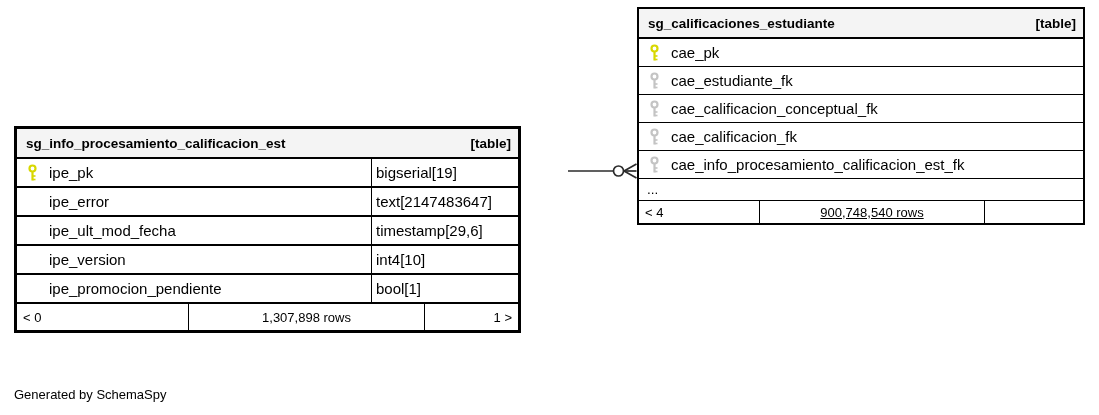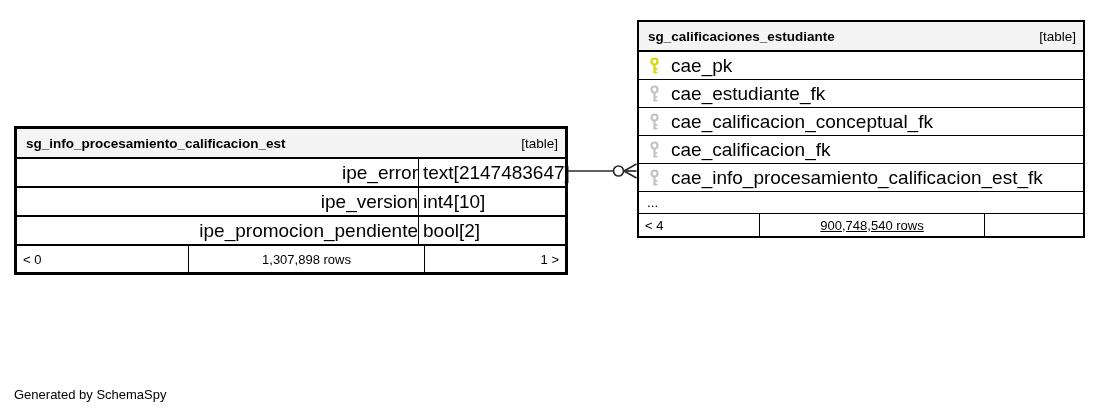--- a/index.html
+++ b/index.html
@@ -17,48 +17,47 @@
     overflow: hidden;
   }
   .entity {
     position: absolute;
     box-sizing: border-box;
     background: #ffffff;
   }
   .entity.main {
     left: 14px;
     top: 126px;
-    width: 554px;
+    width: 507px;
     border: 3px solid var(--border, #000);
-    text-align: right;
   }
   .entity.related {
     left: 637px;
-    top: 20px;
+    top: 7px;
     width: 448px;
     border: 2px solid var(--border, #000);
   }
   .entity-header {
     display: flex;
     align-items: center;
     justify-content: space-between;
     background: var(--header-bg, #f4f4f4);
     padding: 0 7px 0 9px;
     height: 28px;
     border-bottom: 2px solid var(--border, #000);
     font-size: 13.5px;
   }
   .entity-header .tname { font-weight: bold; cursor: pointer; }
-  .entity-header .tbadge { font-weight: normal; }
+  .entity-header .tbadge { font-weight: bold; }
   .rows { display: block; }
   .row {
     display: flex;
     align-items: center;
     height: 27px;
-    font-size: 19px;
+    font-size: 15px;
     background: #ffffff;
   }
   .entity.main .row + .row { border-top: 2px solid var(--border, #000); }
   .entity.related .row + .row { border-top: 1px solid var(--border, #000); }
   .key-slot {
     width: 22px;
     padding-left: 10px;
     display: flex;
     align-items: center;
     flex: none;
@@ -119,33 +118,50 @@
 
 <div class="canvas">
 
   <div class="entity main">
     <div class="entity-header">
       <span class="tname">sg_info_procesamiento_calificacion_est</span>
       <span class="tbadge">[table]</span>
     </div>
     <div class="rows">
       <div class="row">
+        <span class="key-slot key-primary">
+          <svg width="11" height="18" viewBox="0 0 11 18">
+            <circle cx="5.5" cy="4.5" r="3" fill="none" stroke="currentColor" stroke-width="2.2"></circle>
+            <line x1="5.5" y1="7.5" x2="5.5" y2="16.5" stroke="currentColor" stroke-width="2.2"></line>
+            <line x1="5.5" y1="12" x2="8.5" y2="12" stroke="currentColor" stroke-width="1.6"></line>
+            <line x1="5.5" y1="15.5" x2="8.5" y2="15.5" stroke="currentColor" stroke-width="1.6"></line>
+          </svg>
+        </span>
+        <span class="col-name">ipe_pk</span>
+        <span class="col-type">bigserial[19]</span>
+      </div>
+      <div class="row">
         <span class="key-slot"></span>
         <span class="col-name">ipe_error</span>
         <span class="col-type">text[2147483647]</span>
       </div>
       <div class="row">
         <span class="key-slot"></span>
+        <span class="col-name">ipe_ult_mod_fecha</span>
+        <span class="col-type">timestamp[29,6]</span>
+      </div>
+      <div class="row">
+        <span class="key-slot"></span>
         <span class="col-name">ipe_version</span>
         <span class="col-type">int4[10]</span>
       </div>
       <div class="row">
         <span class="key-slot"></span>
         <span class="col-name">ipe_promocion_pendiente</span>
-        <span class="col-type">bool[2]</span>
+        <span class="col-type">bool[1]</span>
       </div>
     </div>
     <div class="entity-footer">
       <span class="fcell f-left">&lt; 0</span>
       <span class="fcell f-center sep">1,307,898 rows</span>
       <span class="fcell f-right sep">1 &gt;</span>
     </div>
   </div>
 
   <svg class="relation" width="69" height="22" viewBox="0 0 69 22">

